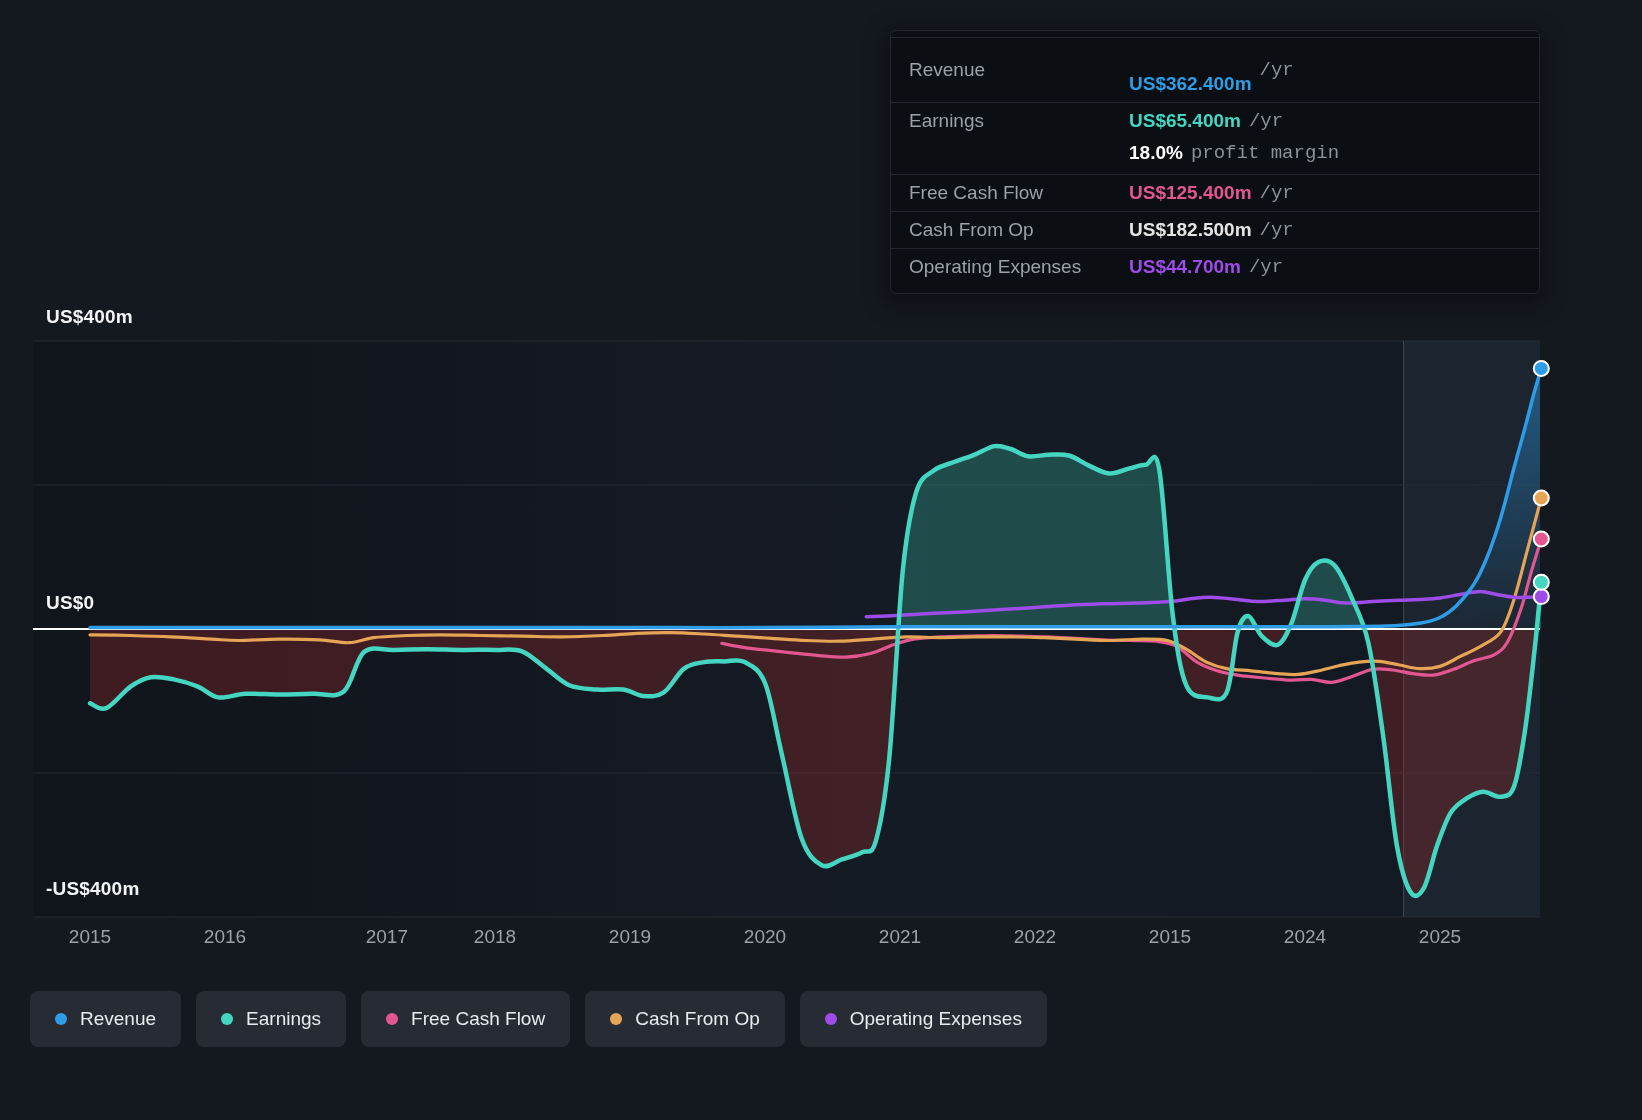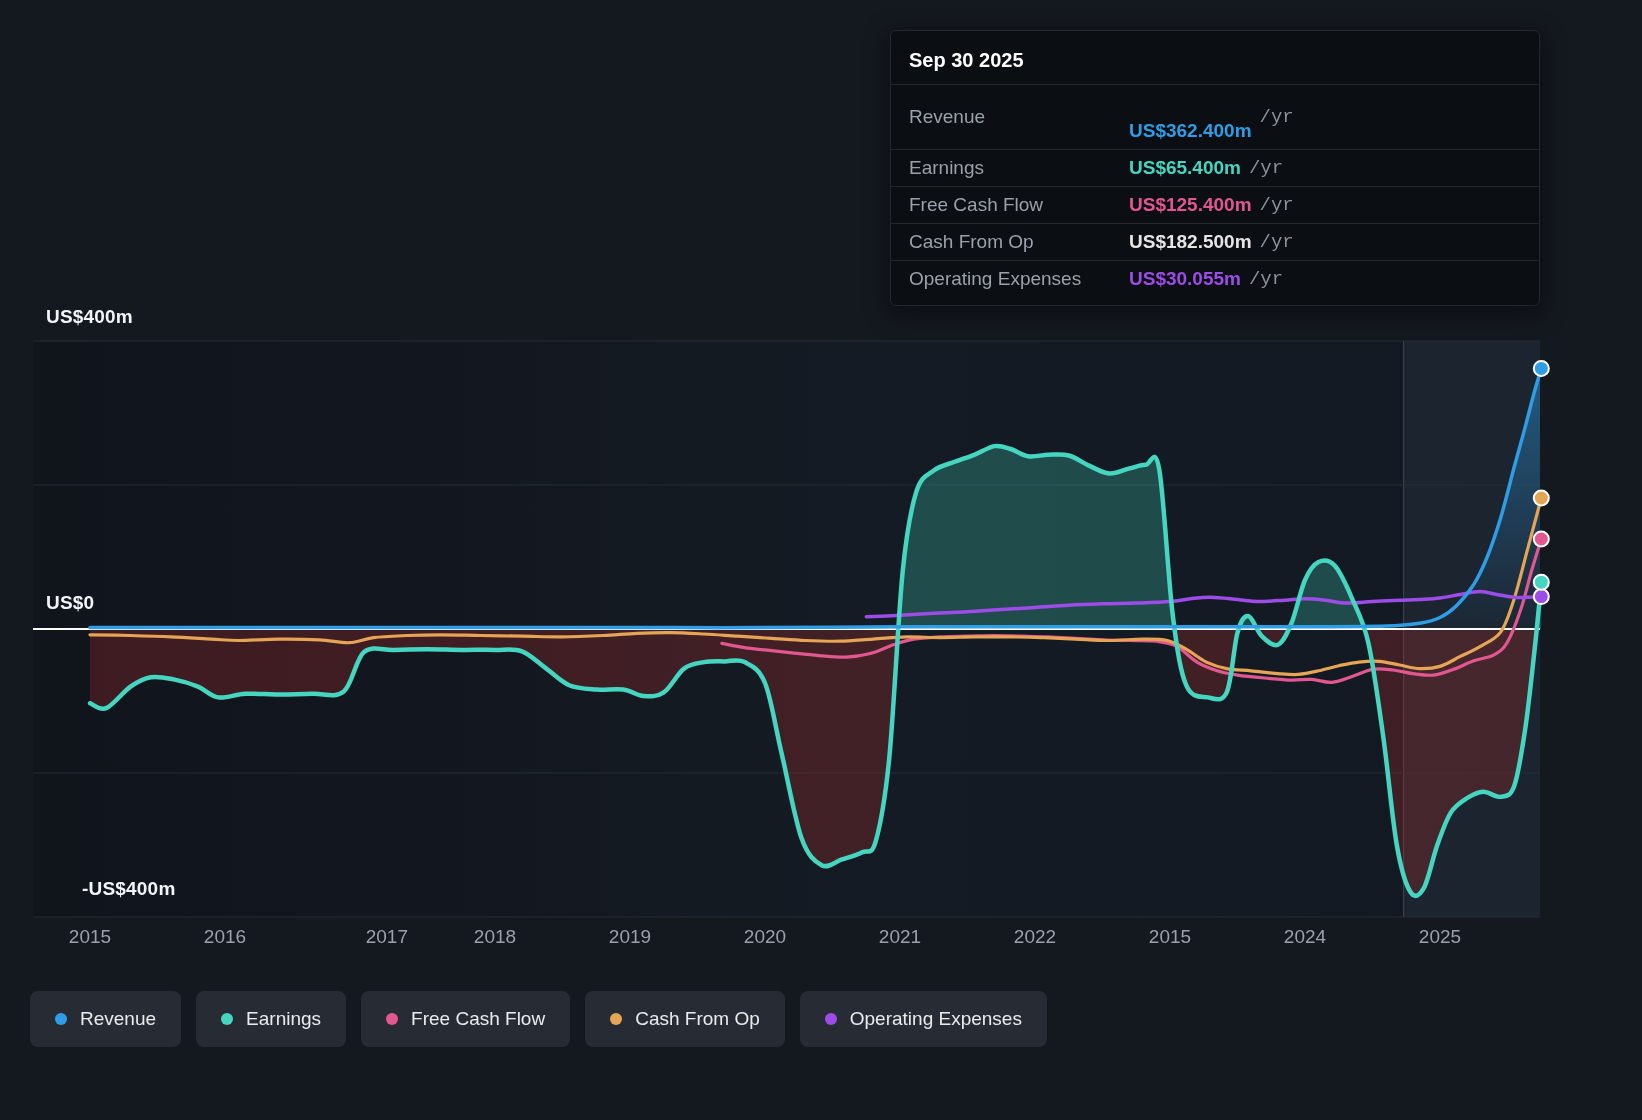--- a/index.html
+++ b/index.html
@@ -4,21 +4,21 @@
 <style>
   * { margin:0; padding:0; box-sizing:border-box; }
   html,body { background:#14181f; }
   body { font-family:"Liberation Sans", sans-serif; }
   .page { position:relative; width:1642px; height:1120px; background:#14181f; overflow:hidden; color:#fff; }
   #chart-svg { position:absolute; left:0; top:0; }
 
   .y-label { position:absolute; left:46px; font-size:19px; font-weight:bold; color:#f2f4f6; letter-spacing:.2px; }
   .y-top { top:306px; }
   .y-zero { top:592px; }
-  .y-bottom { top:878px;margin-left:36px; }
+  .y-bottom { top:878px; }
 
   .x-label { position:absolute; top:926px; width:96px; text-align:center; font-size:19px; color:#9aa1aa; }
 
   .tooltip { position:absolute; left:890px; top:30px; width:650px; background:#0b0e12; border:1px solid #23272e; border-radius:6px; padding:6px 0 8px; box-shadow:0 6px 24px rgba(0,0,0,.5); }
   .tt-title { font-size:20px; font-weight:bold; color:#ffffff; padding:12px 18px 12px; }
   .tt-row { display:flex; align-items:center; padding:7px 18px; border-top:1px solid #232830; font-size:19px; min-height:35px; }
   .tt-row.nb { border-top:none; padding-top:0; }
   .tt-label { width:220px; flex:0 0 220px; color:#9aa1a9; }
   .tt-value { font-weight:bold; }
   .tt-suffix { color:#8b929b; margin-left:8px;font-family:Liberation Mono, monospace; }
@@ -88,45 +88,49 @@
       <span class="x-label" style="left: 582px;">2019</span>
       <span class="x-label" style="left: 717px;">2020</span>
       <span class="x-label" style="left: 852px;">2021</span>
       <span class="x-label" style="left: 987px;">2022</span>
       <span class="x-label" style="left: 1122px;">2015</span>
       <span class="x-label" style="left: 1257px;">2024</span>
       <span class="x-label" style="left: 1392px;">2025</span>
     </div>
 
   <div class="tooltip">
-    <div class="tt-title">Sep 30 2025</div>
     <div id="tt-rows">
         <div class="tt-row">
           <span class="tt-label">Revenue</span>
           <span class="tt-value" style="color: rgb(46, 157, 230); margin-top: 28px;">US$362.400m</span>
           <span class="tt-suffix">/yr</span>
         </div>
         <div class="tt-row">
           <span class="tt-label">Earnings</span>
           <span class="tt-value" style="color: rgb(69, 214, 194);">US$65.400m</span>
           <span class="tt-suffix">/yr</span>
+        </div>
+        <div class="tt-row nb">
+          <span class="tt-label"></span>
+          <span class="tt-value" style="color: rgb(255, 255, 255);">18.0%</span>
+          <span class="tt-suffix">profit margin</span>
         </div>
         <div class="tt-row">
           <span class="tt-label">Free Cash Flow</span>
           <span class="tt-value" style="color: rgb(226, 87, 143);">US$125.400m</span>
           <span class="tt-suffix">/yr</span>
         </div>
         <div class="tt-row">
           <span class="tt-label">Cash From Op</span>
           <span class="tt-value" style="color: #e5e5e5;">US$182.500m</span>
           <span class="tt-suffix">/yr</span>
         </div>
         <div class="tt-row">
           <span class="tt-label">Operating Expenses</span>
-          <span class="tt-value" style="color: rgb(157, 76, 232);">US$30.055m</span>
+          <span class="tt-value" style="color: rgb(157, 76, 232);">US$44.700m</span>
           <span class="tt-suffix">/yr</span>
         </div>
       </div>
   </div>
 
   <div class="legend" id="legend">
       <div class="legend-chip">
         <span class="legend-dot" style="background: rgb(46, 157, 230);"></span>
         <span>Revenue</span>
       </div>

